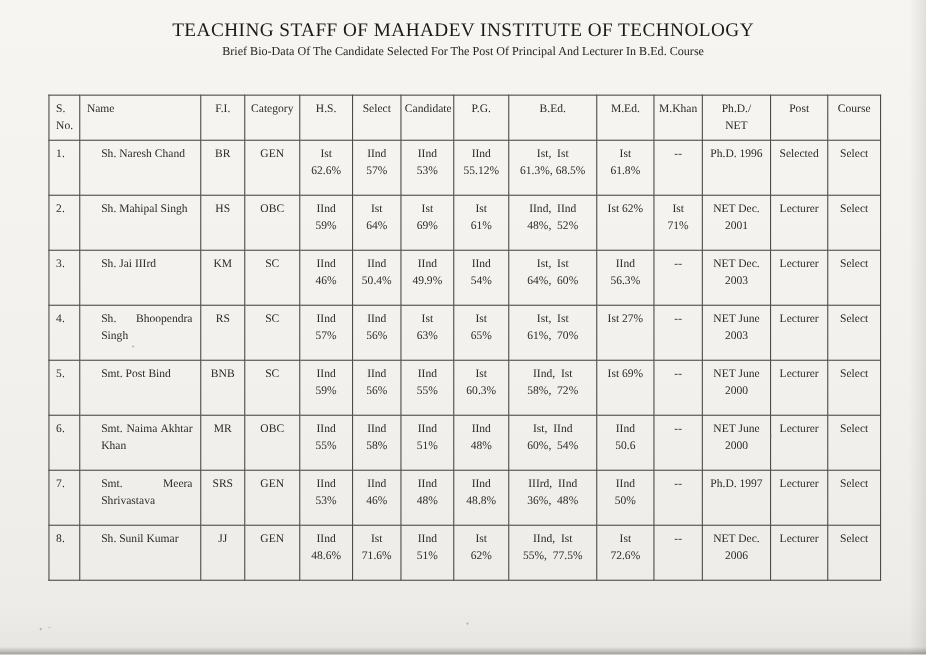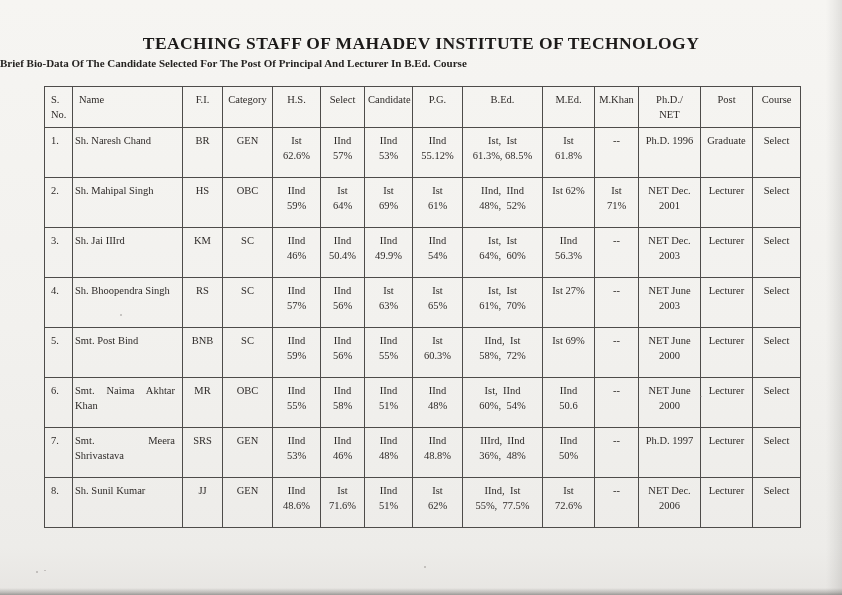--- a/index.html
+++ b/index.html
@@ -29,32 +29,32 @@
     width: 16px;
     background: linear-gradient(90deg, rgba(0,0,0,0) 0%, rgba(0,0,0,0.05) 60%, rgba(0,0,0,0.09) 100%);
   }
   .speck {
     position: absolute;
     background: #8a8784;
     border-radius: 50%;
     opacity: 0.55;
   }
   .title {
-    margin-top: 33px;
+    margin-top: 17px;
     text-align: center;
     font-size: 17.5px;
-    font-weight: bold;
+    font-weight: normal;
     letter-spacing: 0.4px;
     color: #1c1a19;
   }
   .subtitle {
     margin-top: 3px;
-    text-align: left;
+    text-align: center;
     font-size: 11px;
-    font-weight: bold;
+    font-weight: normal;
     color: #262422;
   }
   table.staff {
     position: absolute;
     left: 44px;
     top: 86px;
     width: 756px;
     border-collapse: collapse;
     table-layout: fixed;
   }
@@ -72,21 +72,21 @@
   table.staff th {
     font-weight: normal;
     height: 32px;
   }
   table.staff td { height: 41px; }
   table.staff th.h-sno, table.staff th.h-name { text-align: left; padding-left: 6px; }
   table.staff td.c-sno { text-align: left; padding-left: 6px; }
   table.staff td.c-name {
     text-align: justify;
     text-align-last: left;
-    padding-left: 2px;
+    padding-left: 19px;
     padding-right: 7px;
   }
   col.w-sno      { width: 28px; }
   col.w-name     { width: 110px; }
   col.w-fi       { width: 40px; }
   col.w-category { width: 50px; }
   col.w-hs       { width: 48px; }
   col.w-inter    { width: 44px; }
   col.w-graduate { width: 48px; }
   col.w-pg       { width: 50px; }
@@ -155,21 +155,21 @@
           <td class="c-graduate">IInd
 53%</td>
           <td class="c-pg">IInd
 55.12%</td>
           <td class="c-bed">Ist,&nbsp; Ist
 61.3%, 68.5%</td>
           <td class="c-med">Ist
 61.8%</td>
           <td class="c-mphil">--</td>
           <td class="c-phdnet">Ph.D. 1996</td>
-          <td class="c-post">Graduate</td>
+          <td class="c-post">Selected</td>
           <td class="c-remarks">Select</td>
         </tr>
         <tr>
           <td class="c-sno">2.</td>
           <td class="c-name">Sh. Mahipal Singh</td>
           <td class="c-fi">HS</td>
           <td class="c-category">OBC</td>
           <td class="c-hs">IInd
 59%</td>
           <td class="c-inter">Ist

